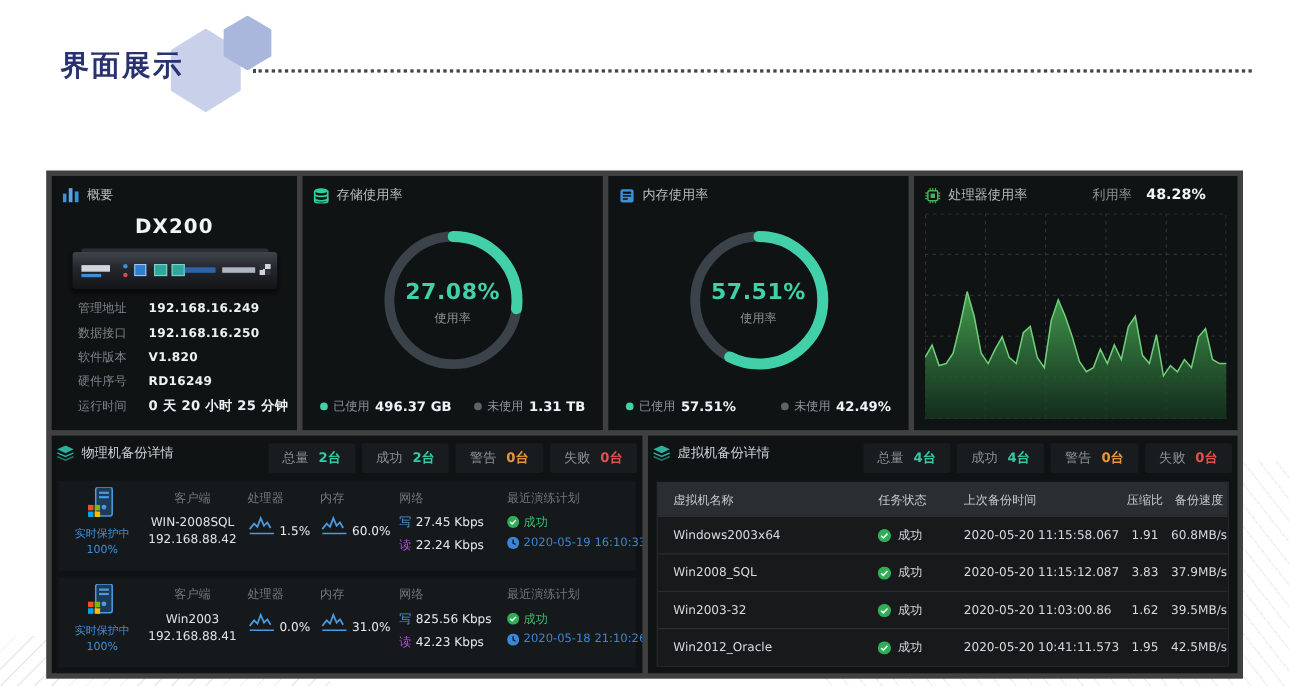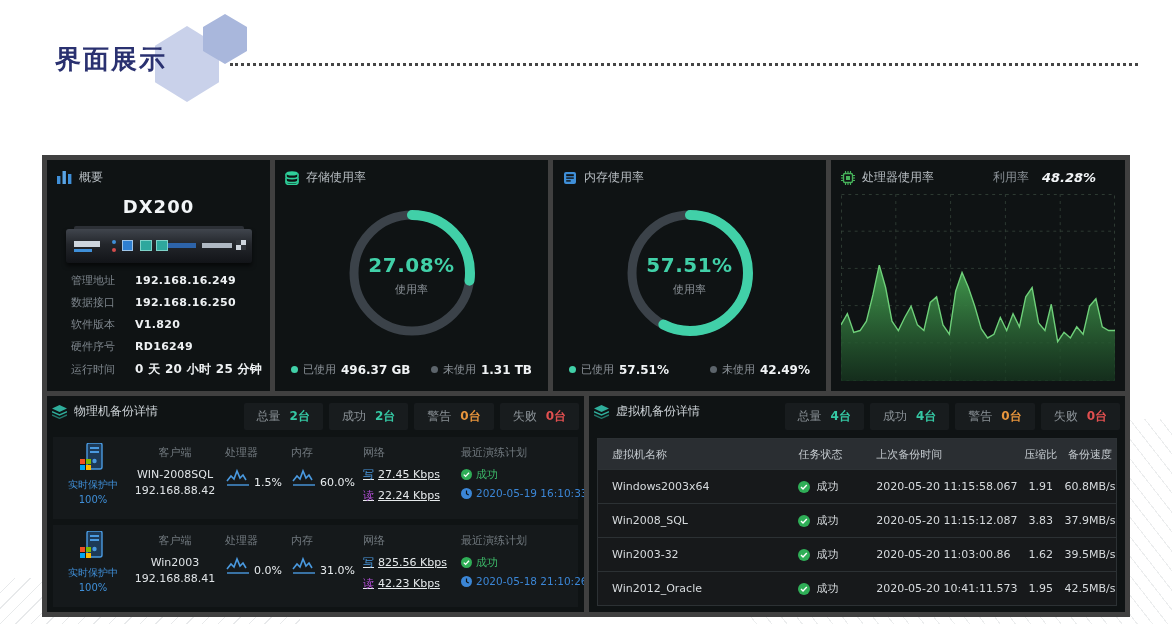--- a/index.html
+++ b/index.html
@@ -82,21 +82,21 @@
   .legend-row  { position:absolute; left:16px; right:16px; bottom:14px; display:flex; justify-content:space-between; font-size:11px; align-items:center; }
   .legend-item { display:flex; align-items:center; gap:5px; }
   .dot { width:7px; height:7px; border-radius:50%; display:inline-block; }
   .dot-teal { background:#41d0a8; }
   .dot-gray { background:#5c646b; }
   .legend-label { color:#8b9298; }
   .legend-value { color:#f0f3f5; font-weight:bold; font-size:12px; }
 
   
   .cpu-rate-label { color:#8b9298; font-size:12px; margin-left:52px; }
-  .cpu-rate-value { color:#f2f5f7; font-size:13px; font-weight:bold; margin-left:6px;font-style:italic; }
+  .cpu-rate-value { color:#f2f5f7; font-size:13px; font-weight:bold; margin-left:6px; }
   .cpu-chart { position:absolute; left:10px; right:10px; top:34px; bottom:10px; }
   .cpu-chart svg { width:100%; height:100%; display:block; }
 
   
   .bp-header { display:flex; align-items:flex-start; padding:7px 5px; }
   .bp-title  { display:flex; align-items:center; gap:7px; font-size:12px; color:#ccd2d6; flex:1 1 auto; }
   .stat-badge {
     background:#181c1e; border-radius:2px; padding:5px 13px; margin-left:6px;
     font-size:12px; color:#8a9196; white-space:nowrap; cursor:default;
   }
@@ -109,21 +109,21 @@
   .ph-row {
     background:#15191b; margin:0 6px 6px; height:82px;
     display:flex; padding:6px 8px; align-items:stretch;
   }
   .ph-icon-block { width:64px; flex:0 0 auto; text-align:center; color:#3f8fd8; font-size:10px; line-height:1.5; }
   .ph-cols { flex:1 1 auto; display:grid; grid-template-columns:100px 66px 72px 98px 1fr; padding-top:2px; }
   .col-label { color:#70787e; font-size:11px; margin-bottom:7px; }
   .ph-col-client { text-align:center; }
   .ph-client-name, .ph-client-ip { color:#dfe3e6; font-size:11px; line-height:1.45; }
   .mini-metric { display:flex; align-items:flex-end; gap:3px; color:#e8ecef; font-size:11px; }
-  .net-line { font-size:11px; color:#e6eaec; margin-bottom:6px; white-space:nowrap;text-decoration:underline; }
+  .net-line { font-size:11px; color:#e6eaec; margin-bottom:6px; white-space:nowrap; }
   .net-w { color:#4a9ae0; margin-right:4px; font-size:11px; }
   .net-r { color:#b44fd8; margin-right:4px; font-size:11px; }
   .plan-status { display:flex; align-items:center; gap:4px; font-size:11px; color:#3dbb6a; margin-bottom:5px; }
   .plan-time   { display:flex; align-items:center; gap:4px; font-size:10.5px; color:#3b86d6; white-space:nowrap; }
 
   
   .vm-table { margin:1px 8px 0; border:1px solid #2c3134; }
   .vm-tr {
     display:grid; grid-template-columns:36% 15% 30% 9% 10%;
     align-items:center; font-size:11px;

